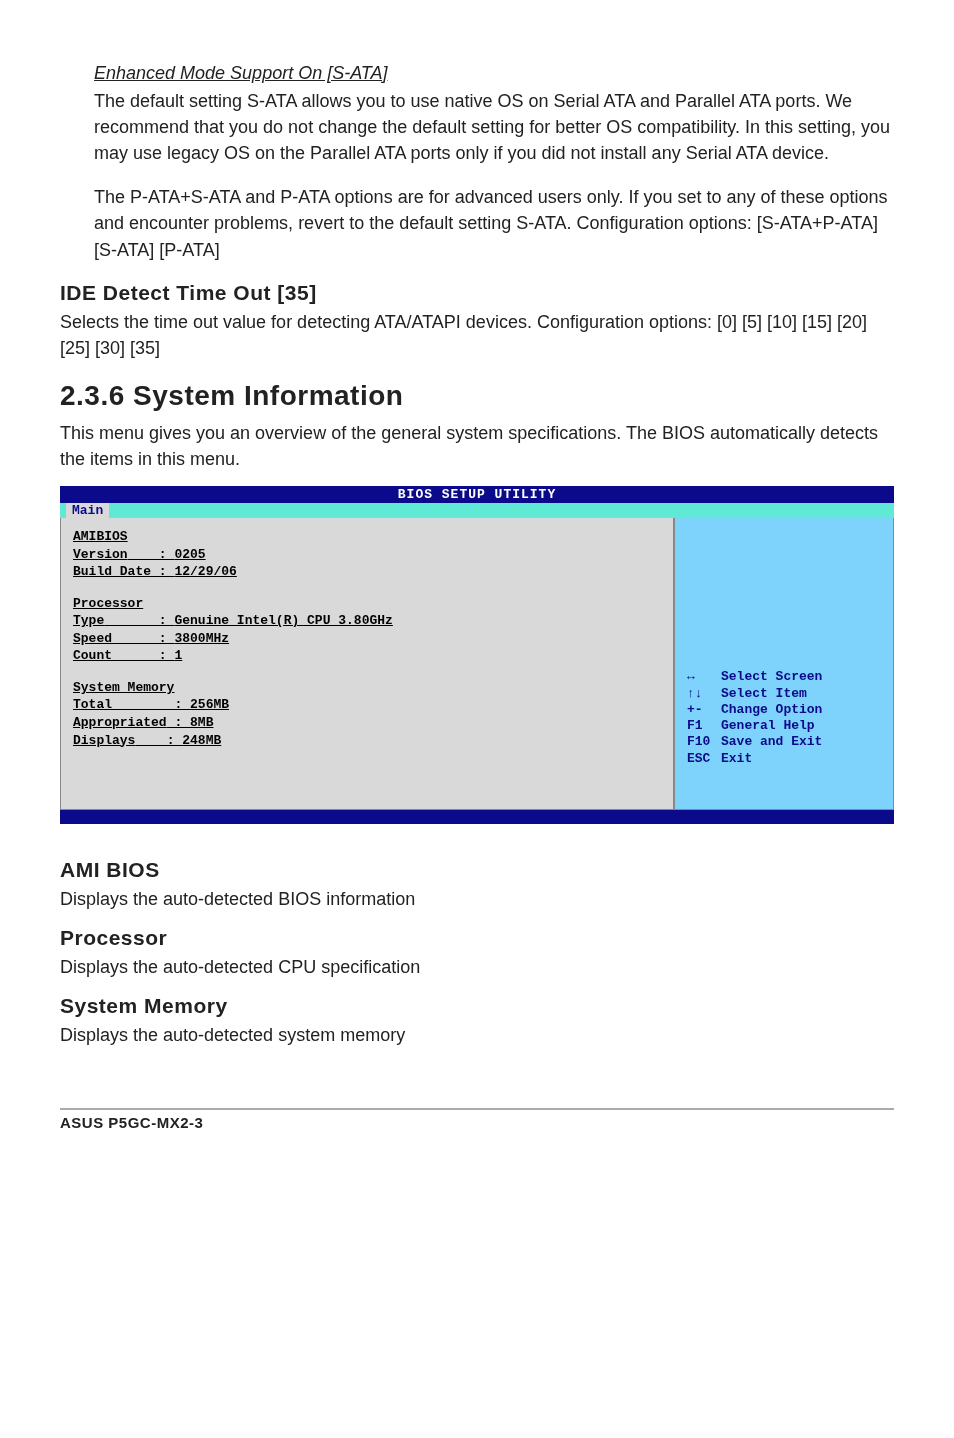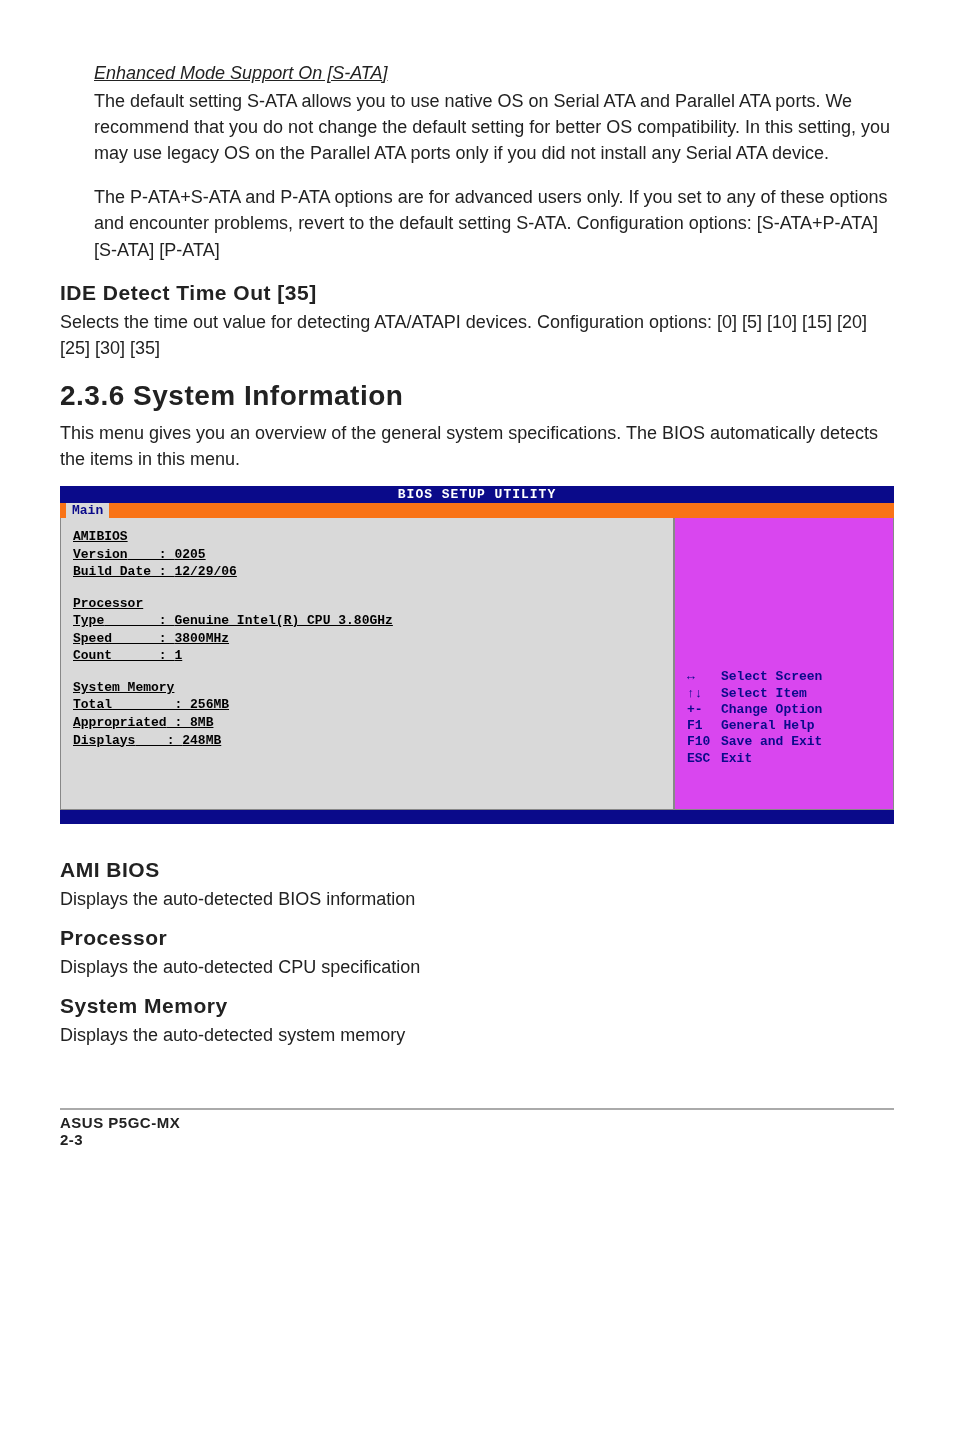--- a/index.html
+++ b/index.html
@@ -11,32 +11,32 @@
     padding: 60px 60px 30px 60px;
   }
   .indent-block { margin-left: 34px; margin-bottom: 18px; line-height: 1.45; font-size: 18px; }
   .underline-italic { text-decoration: underline; font-style: italic; display: block; margin-bottom: 2px; }
   h2.section-h { font-size: 21px; font-weight: bold; letter-spacing: 0.5px; margin-top: 14px; margin-bottom: 4px; }
   .body-p { font-size: 18px; line-height: 1.45; margin-bottom: 10px; }
   h1.big-h { font-size: 28px; font-weight: bold; letter-spacing: 0.5px; margin-top: 19px; margin-bottom: 8px; }
   
   .bios-box { width: 100%; margin-top: 14px; margin-bottom: 34px; font-family: "Courier New", monospace; font-size: 13px; }
   .bios-titlebar { background: #0a0a8a; color: #fff; text-align: center; padding: 1px 0; font-weight: bold; letter-spacing: 1px; }
-  .bios-tabbar { background: #f97316; padding: 0 6px; }
+  .bios-tabbar { background: #5eead4; padding: 0 6px; }
   .bios-tab { display: inline-block; background: #d9d9d9; color: #0a0a8a; padding: 0 6px; font-weight: bold; }
   .bios-body { display: flex; background: #0a0a8a; padding: 0 0 14px 0; position: relative; }
   .bios-left { background: #d9d9d9; color: #000; flex: 1; padding: 10px 12px 60px 12px; border: 1px solid #888; border-top: none; text-decoration: underline; }
-  .bios-right { width: 220px; background: #d946ef; border: 1px solid #888; border-left: 1px solid #888; border-top: none; position: relative; }
+  .bios-right { width: 220px; background: #7dd3fc; border: 1px solid #888; border-left: 1px solid #888; border-top: none; position: relative; }
   .bios-right-inner { position: absolute; bottom: 26px; left: 12px; color: #0a0a8a; font-weight: bold; line-height: 1.25; white-space: pre; }
   .bios-kv { white-space: pre; font-weight: bold; line-height: 1.35; }
   .bios-section-gap { height: 14px; }
   .help-key { display: inline-block; width: 34px; }
   
   .footer-rule { border: none; border-top: 2px solid #aaa; margin-top: 60px; margin-bottom: 4px; }
-  .footer-row { display: flex; justify-content: space-between; font-weight: bold; font-size: 15px; letter-spacing: 0.5px; flex-direction: column; }
+  .footer-row { display: flex; justify-content: flex-start; font-weight: bold; font-size: 15px; letter-spacing: 0.5px; }
 </style>
 </head>
 <body>
 
 <div class="indent-block">
   <span class="underline-italic">Enhanced Mode Support On [S-ATA]</span>
   <span>The default setting S-ATA allows you to use native OS on Serial ATA and Parallel ATA ports. We recommend that you do not change the default setting for better OS compatibility. In this setting, you may use legacy OS on the Parallel ATA ports only if you did not install any Serial ATA device.</span>
 </div>
 <div class="indent-block">
   <span>The P-ATA+S-ATA and P-ATA options are for advanced users only. If you set to any of these options and encounter problems, revert to the default setting S-ATA. Configuration options: [S-ATA+P-ATA] [S-ATA] [P-ATA]</span>

